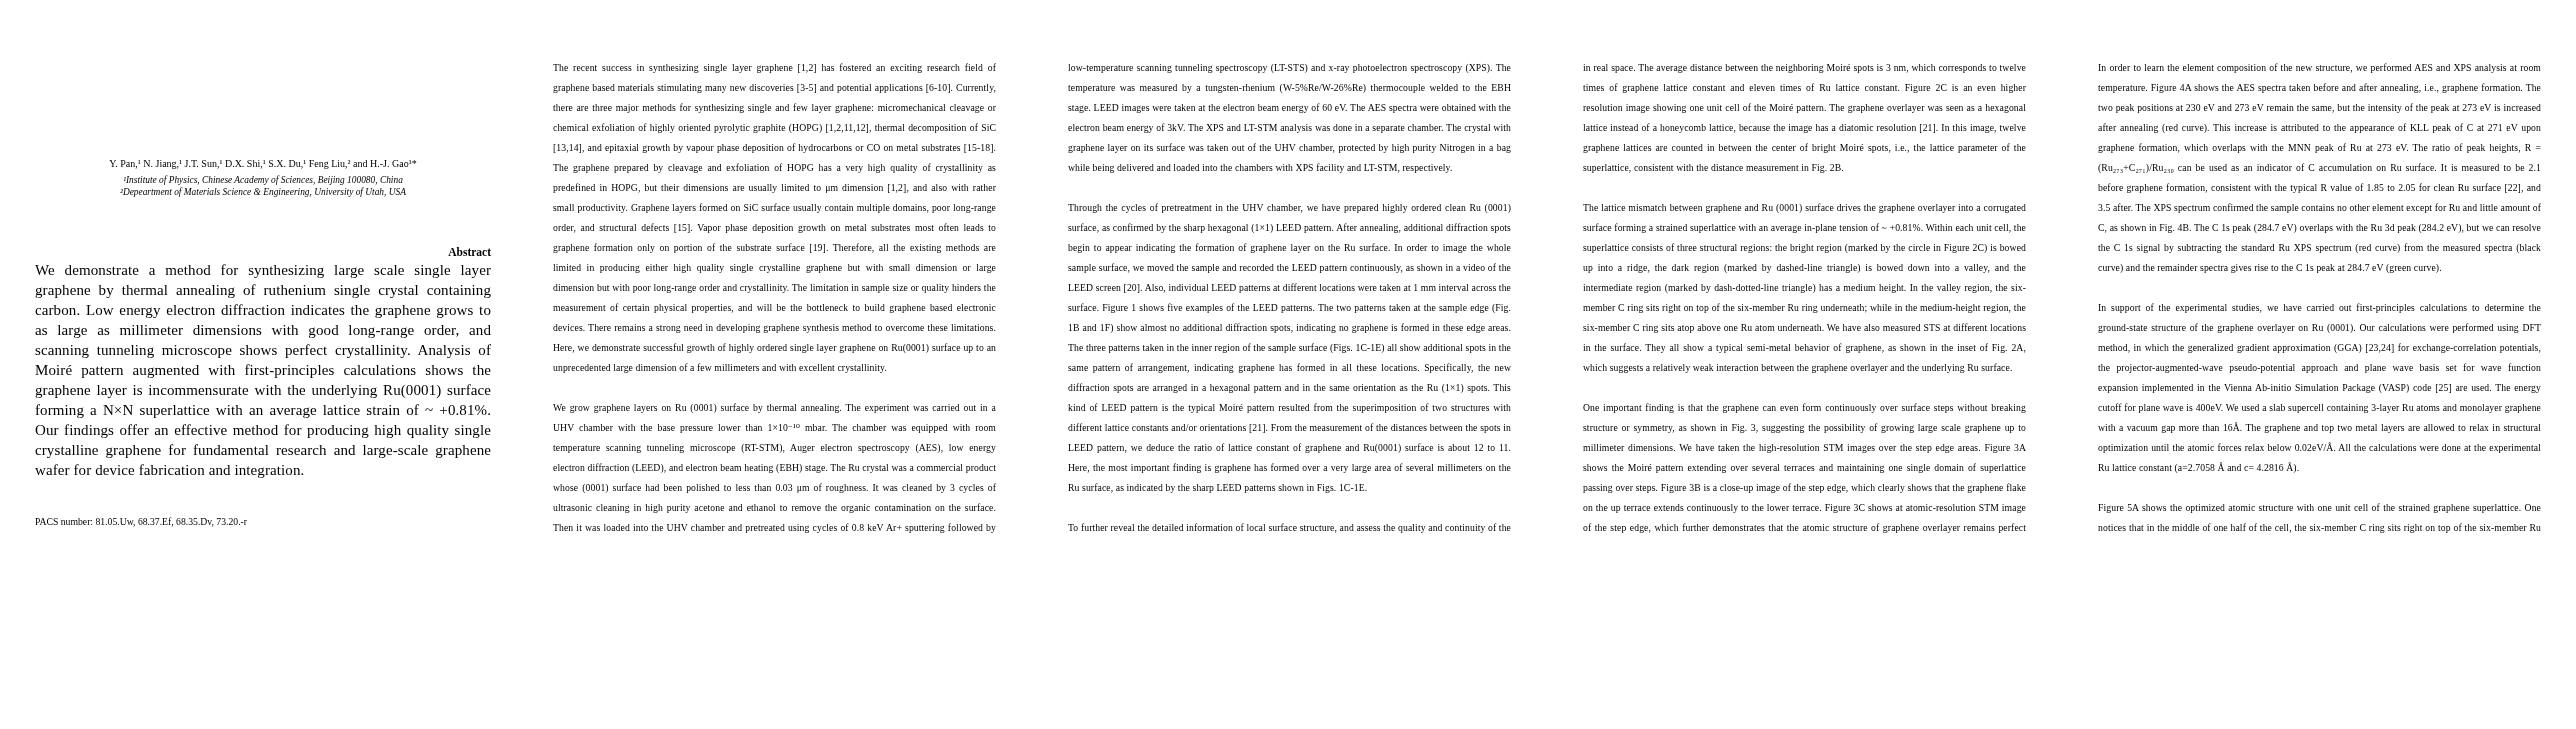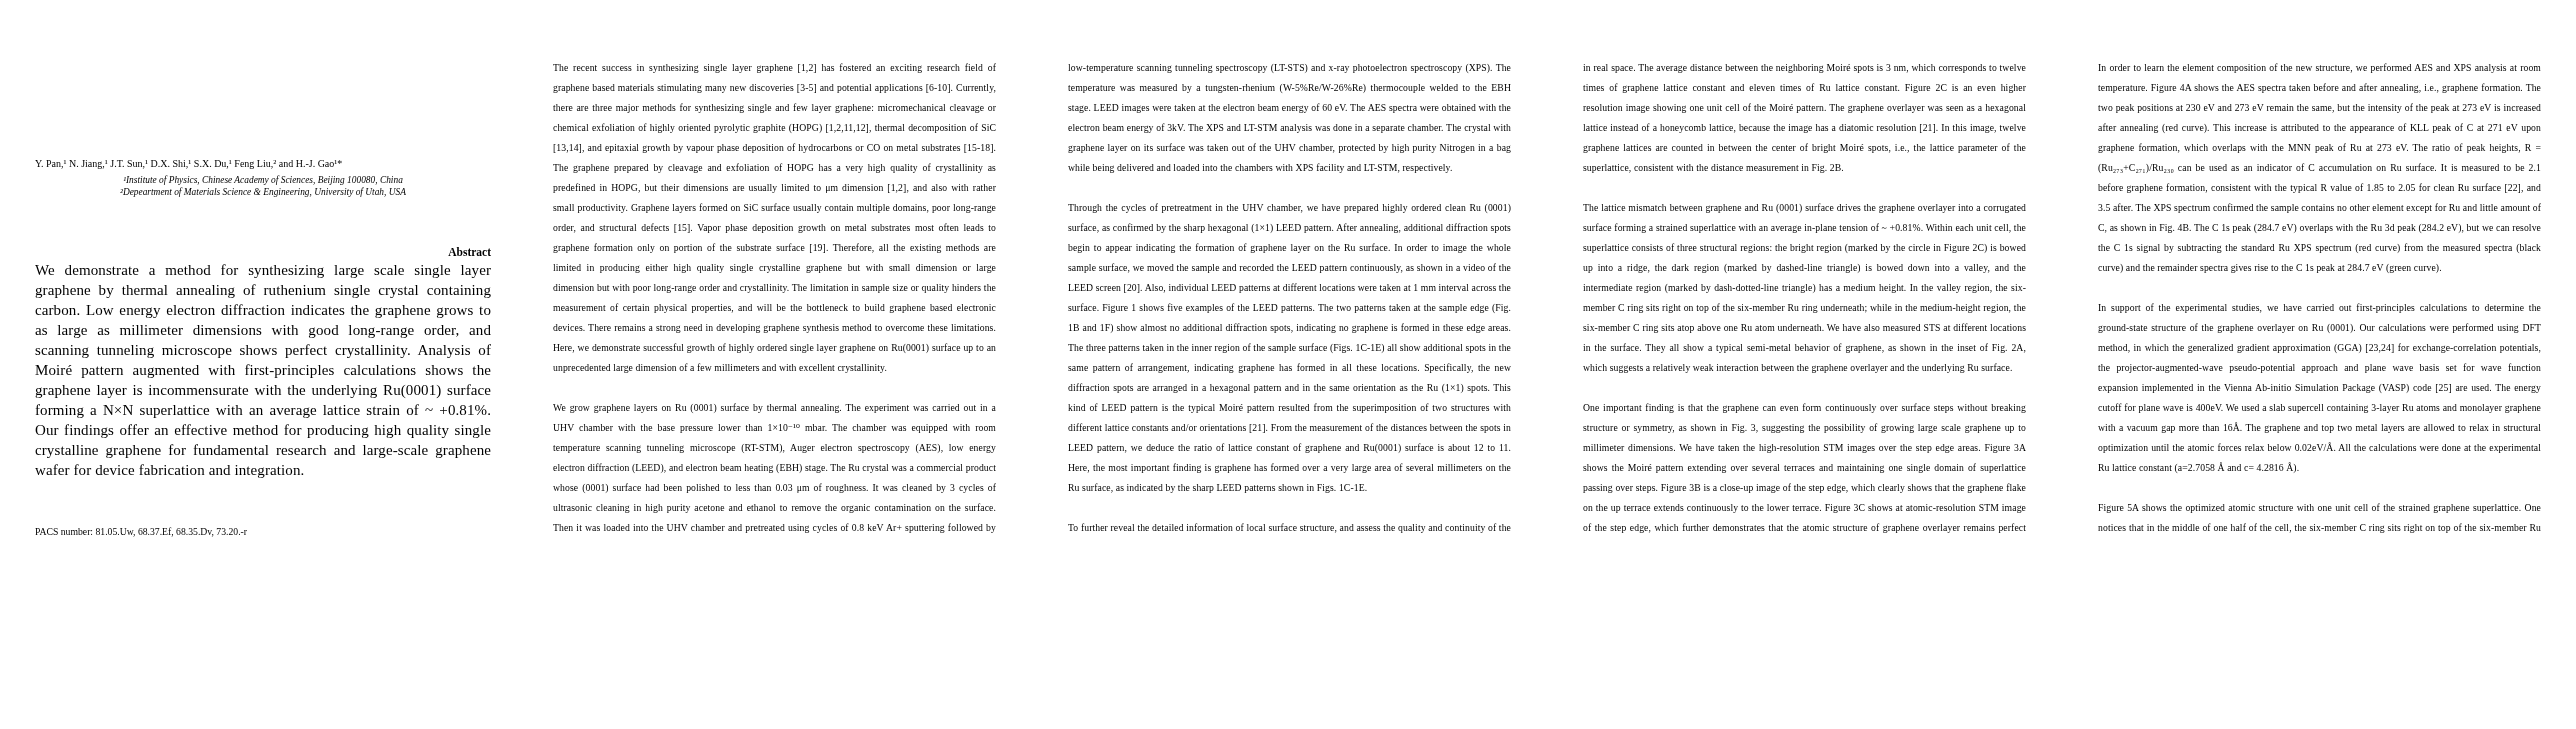--- a/index.html
+++ b/index.html
@@ -48,20 +48,21 @@
   .paper-title {
     font-size: 12.8px;
     font-weight: bold;
     text-align: center;
     line-height: 30px;
     margin: 0 0 0 0;
   }
   .authors-line {
     margin-top: 18px;
     font-size: 10px;
+    text-align: center;
     line-height: 14.6px;
   }
   .affiliations {
     margin-top: 2.4px;
     font-size: 9.4px;
     font-style: italic;
     text-align: center;
     line-height: 12px;
   }
   .abstract-heading {
@@ -71,21 +72,21 @@
     text-align: right;
   }
   .abstract-text {
     margin-top: 2px;
     font-size: 15px;
     line-height: 20px;
     text-align: justify;
     letter-spacing: 0.1px;
   }
   .pacs-line {
-    margin-top: 46px;
+    margin-top: 36px;
     font-size: 9.7px;
   }
   .correspondence-line {
     margin-top: 74px;
     font-size: 9.7px;
   }
   .correspondence-line .email {
   }
 </style>
 </head>

